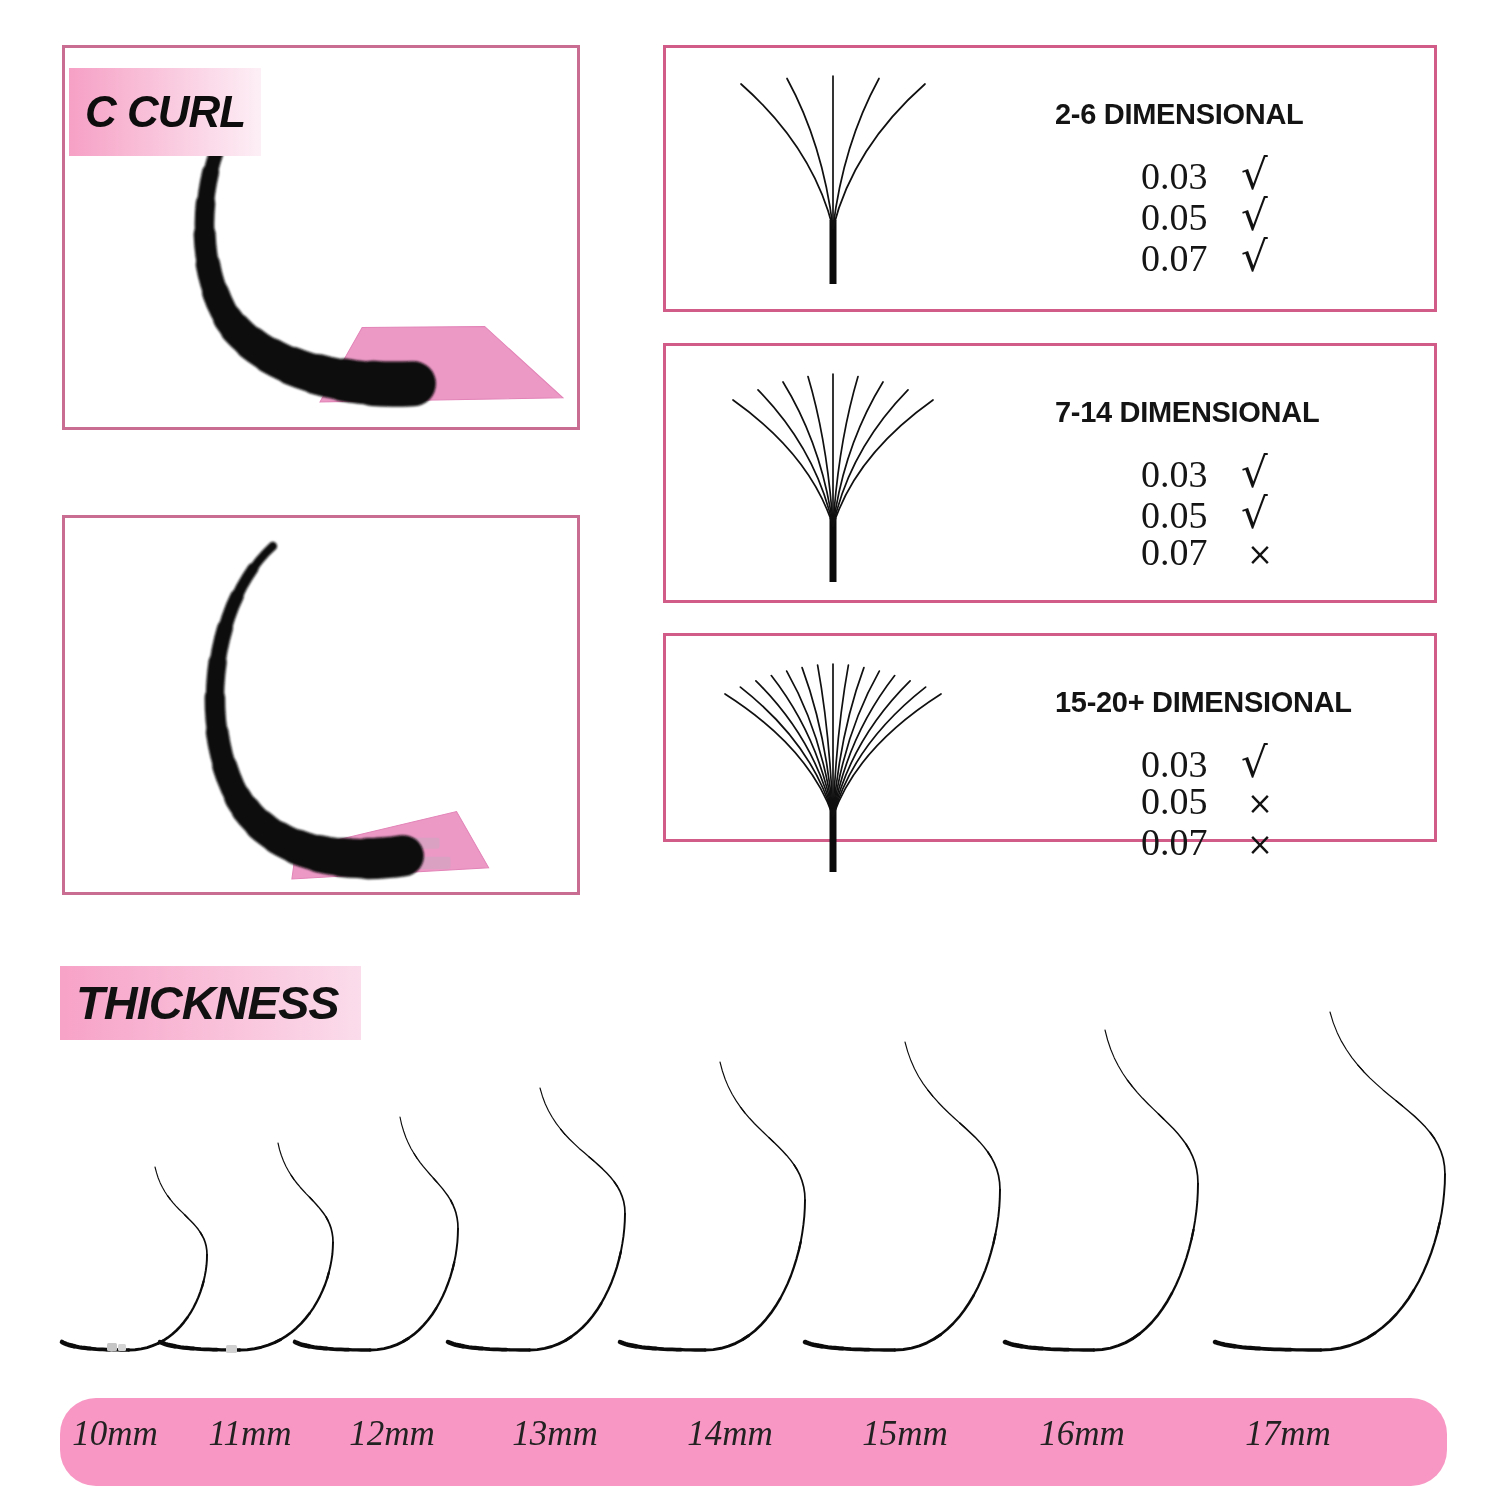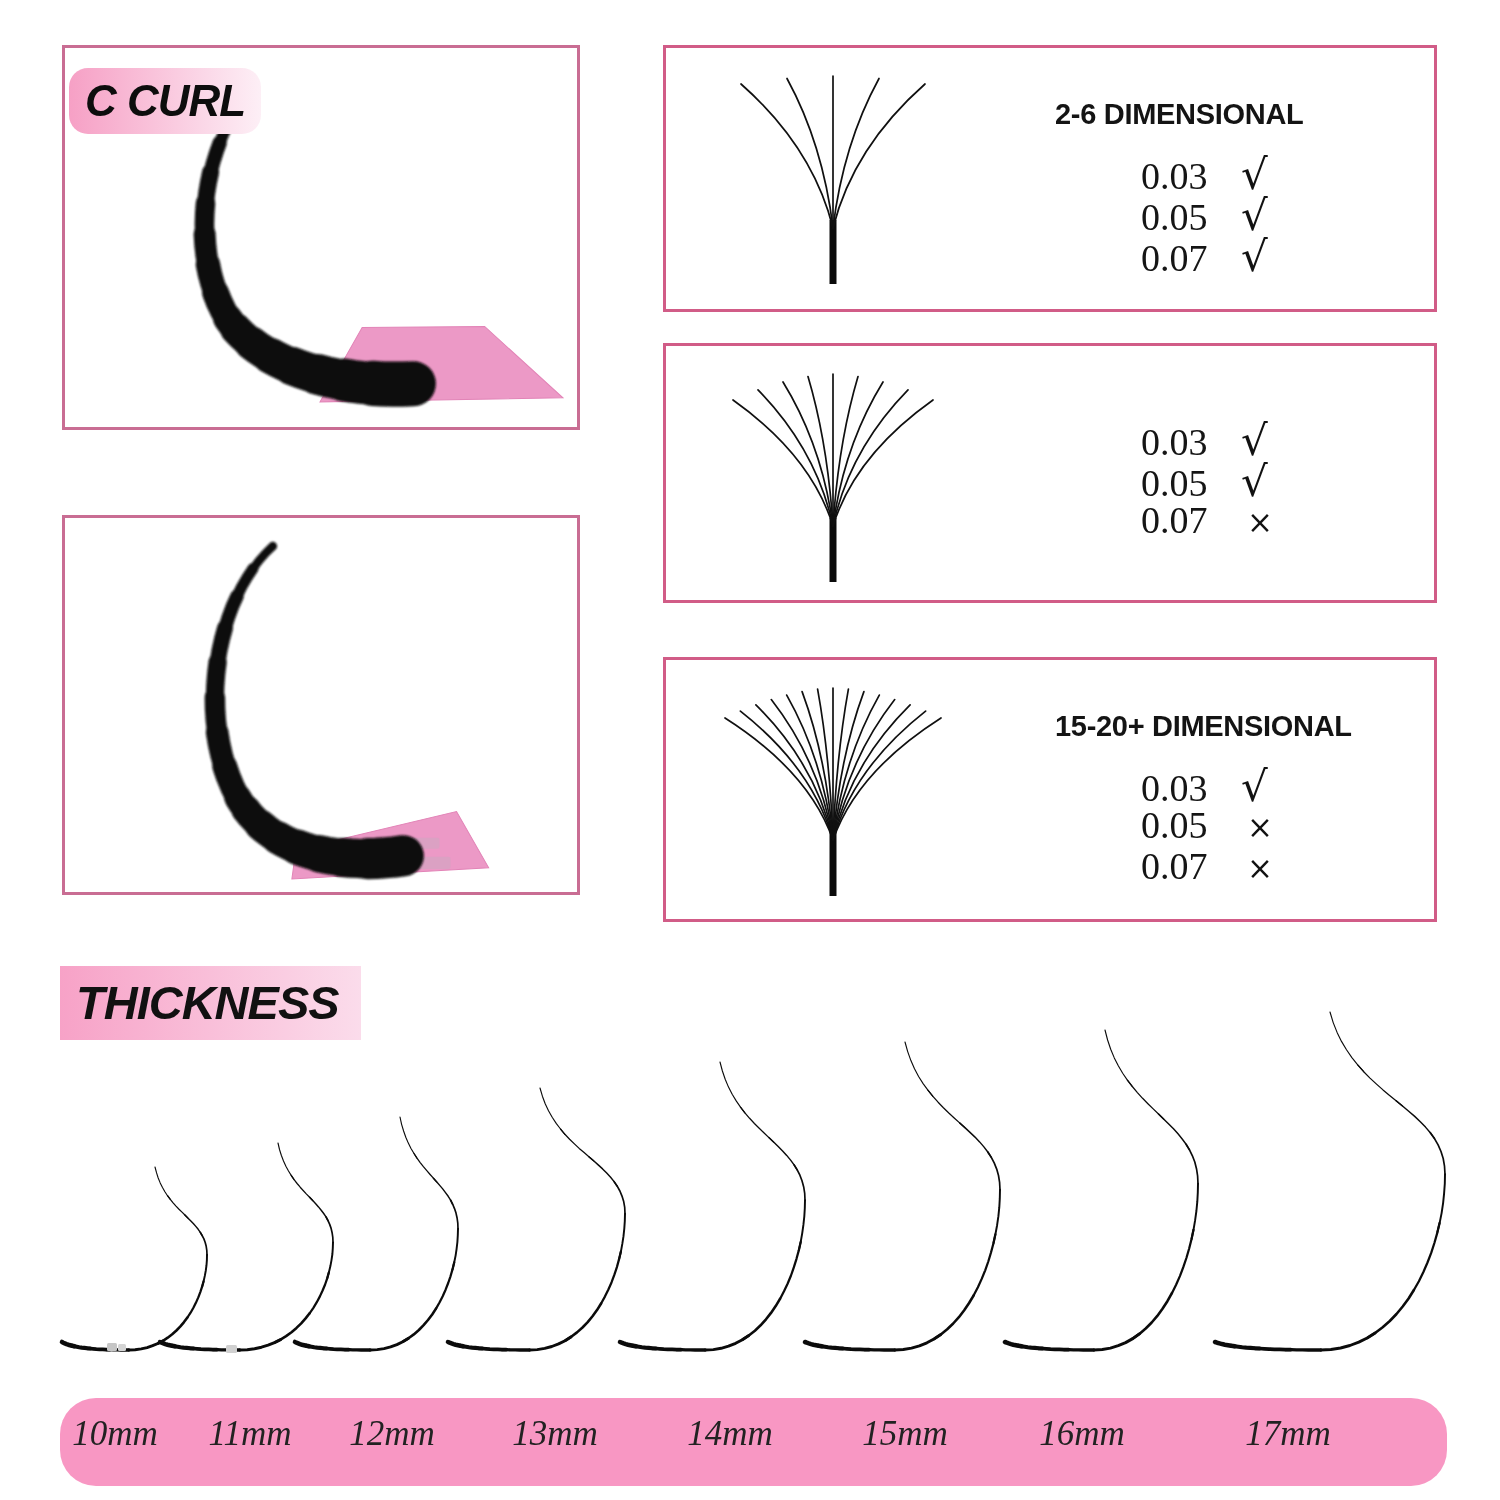--- a/index.html
+++ b/index.html
@@ -6,31 +6,31 @@
   .canvas{position:relative;width:1500px;height:1500px;background:#ffffff;overflow:hidden;
           font-family:"Liberation Sans",sans-serif;}
 
   
   .curl-box{position:absolute;left:62px;width:518px;box-sizing:border-box;
             border:3px solid var(--box-border-left,#c96d93);background:#ffffff;}
   #c-curl-box{top:45px;height:385px;}
   #d-curl-box{top:515px;height:380px;}
   .curl-box svg{position:absolute;left:0;top:0;width:100%;height:100%;}
   .curl-label{position:absolute;left:4px;top:20px;height:64px;line-height:64px;
-              padding:1px 16px;z-index:3;
+              padding:12px 16px;z-index:3;
               font-family:"Liberation Sans",sans-serif;font-style:italic;font-weight:800;
               font-size:44px;letter-spacing:-1px;color:#0d0d0d;
-              background:linear-gradient(90deg,var(--label-gradient-start,#f6a0c5),var(--label-gradient-end,#fdeff6));border-radius:19px;}
+              background:linear-gradient(90deg,var(--label-gradient-start,#f6a0c5),var(--label-gradient-end,#fdeff6));}
 
   
   .dim-box{position:absolute;left:663px;width:774px;box-sizing:border-box;
            border:3px solid var(--box-border-right,#d15c87);background:#ffffff;}
   #dim-box-0{top:45px;height:267px;}
   #dim-box-1{top:343px;height:260px;}
-  #dim-box-2{top:657px;height:265px;}
+  #dim-box-2{top:633px;height:209px;}
   .fan-svg{position:absolute;left:50px;top:20px;width:235px;height:220px;}
   .dim-text{position:absolute;left:389px;top:50px;width:370px;}
   .dim-title{margin:0;font-family:Liberation Sans, sans-serif;font-weight:800;
              font-size:29px;line-height:32px;letter-spacing:-0.3px;color:#141414;}
   .dim-rows{margin-top:20px;display:flex;flex-direction:column;}
   .spec-row{display:flex;align-items:baseline;height:41px;padding-left:86px;}
   .spec-num{font-family:"Liberation Serif",serif;font-size:38px;width:100px;color:#151515;}
   .spec-mark{font-family:"DejaVu Serif","Liberation Serif",serif;font-size:42px;color:#111;}
   .spec-mark.is-x{font-size:31px;padding-left:6px;}
 
@@ -147,20 +147,21 @@
         <path d="M 117 160 Q 100.5 83.8 42.0 23.9" fill="none" stroke="#101010" stroke-width="1.7" stroke-linecap="round"></path>
         <path d="M 117 160 Q 106.0 79.4 67.0 16.0" fill="none" stroke="#101010" stroke-width="1.7" stroke-linecap="round"></path>
         <path d="M 117 160 Q 111.5 76.3 92.0 10.5" fill="none" stroke="#101010" stroke-width="1.7" stroke-linecap="round"></path>
         <path d="M 117 160 Q 117.0 74.9 117.0 8.0" fill="none" stroke="#101010" stroke-width="1.7" stroke-linecap="round"></path>
         <path d="M 117 160 Q 122.5 76.3 142.0 10.5" fill="none" stroke="#101010" stroke-width="1.7" stroke-linecap="round"></path>
         <path d="M 117 160 Q 128.0 79.4 167.0 16.0" fill="none" stroke="#101010" stroke-width="1.7" stroke-linecap="round"></path>
         <path d="M 117 160 Q 133.5 83.8 192.0 23.9" fill="none" stroke="#101010" stroke-width="1.7" stroke-linecap="round"></path>
         <path d="M 117 160 Q 139.0 89.4 217.0 34.0" fill="none" stroke="#101010" stroke-width="1.7" stroke-linecap="round"></path>
       </svg>
     <div class="dim-text">
+      <h2 class="dim-title">7-14 DIMENSIONAL</h2>
       <div class="dim-rows">
         <div class="spec-row">
           <span class="spec-num">0.03</span>
           <span class="spec-mark">√</span>
         </div>
         <div class="spec-row">
           <span class="spec-num">0.05</span>
           <span class="spec-mark">√</span>
         </div>
         <div class="spec-row">

